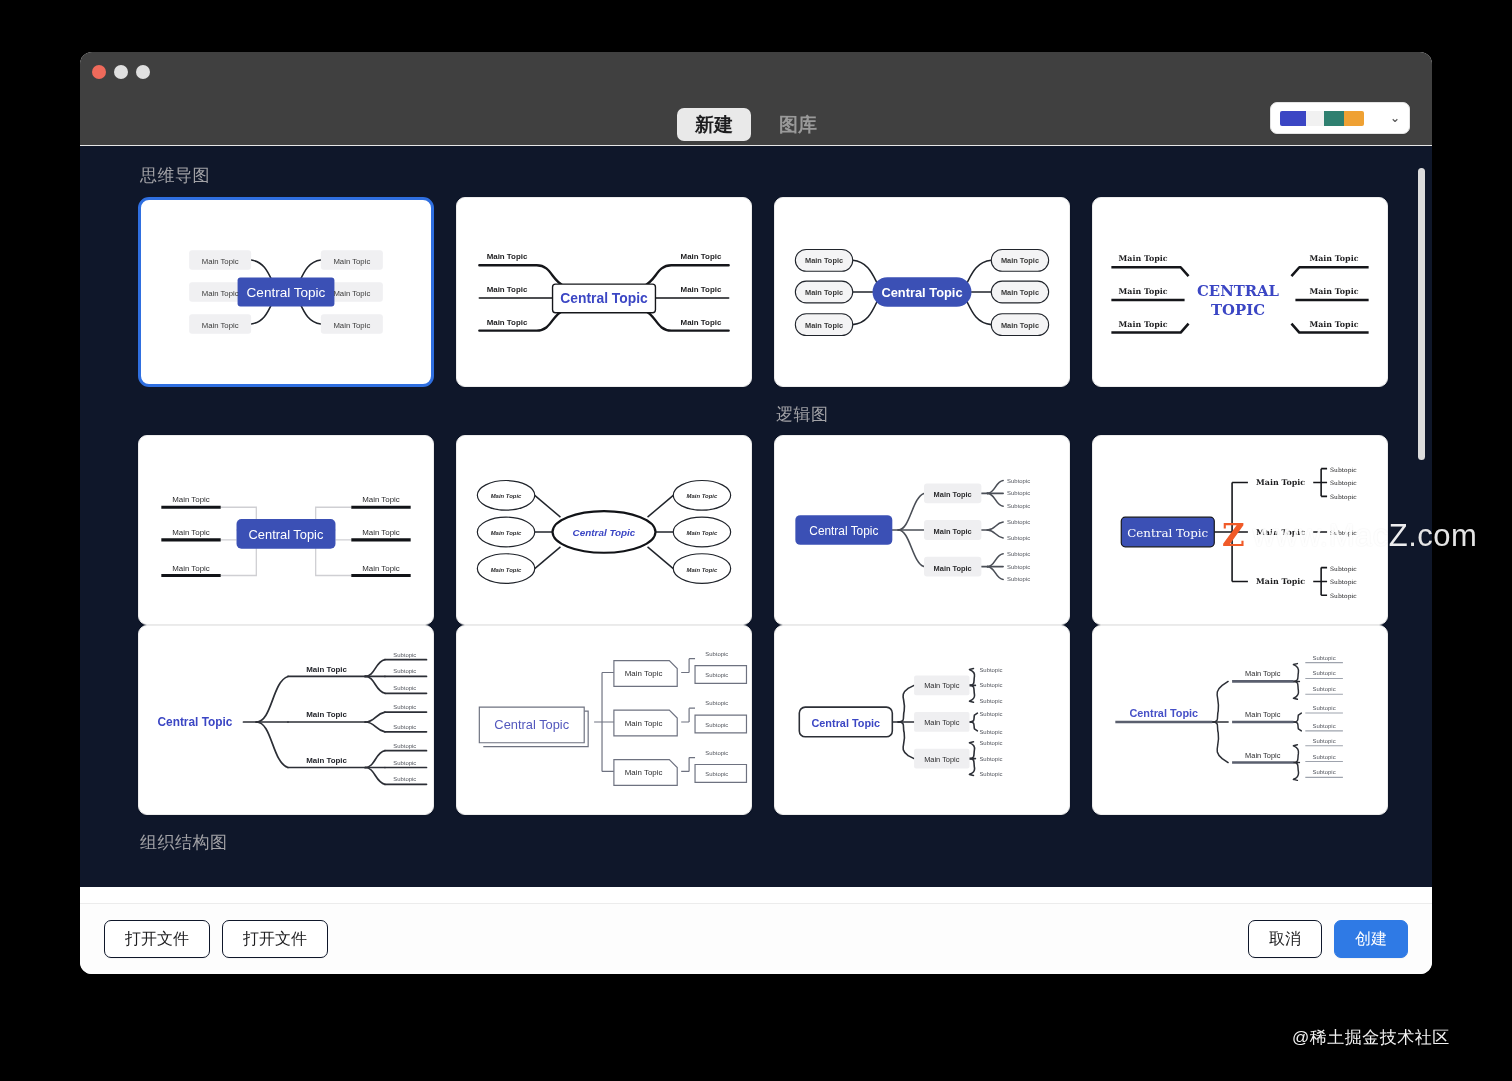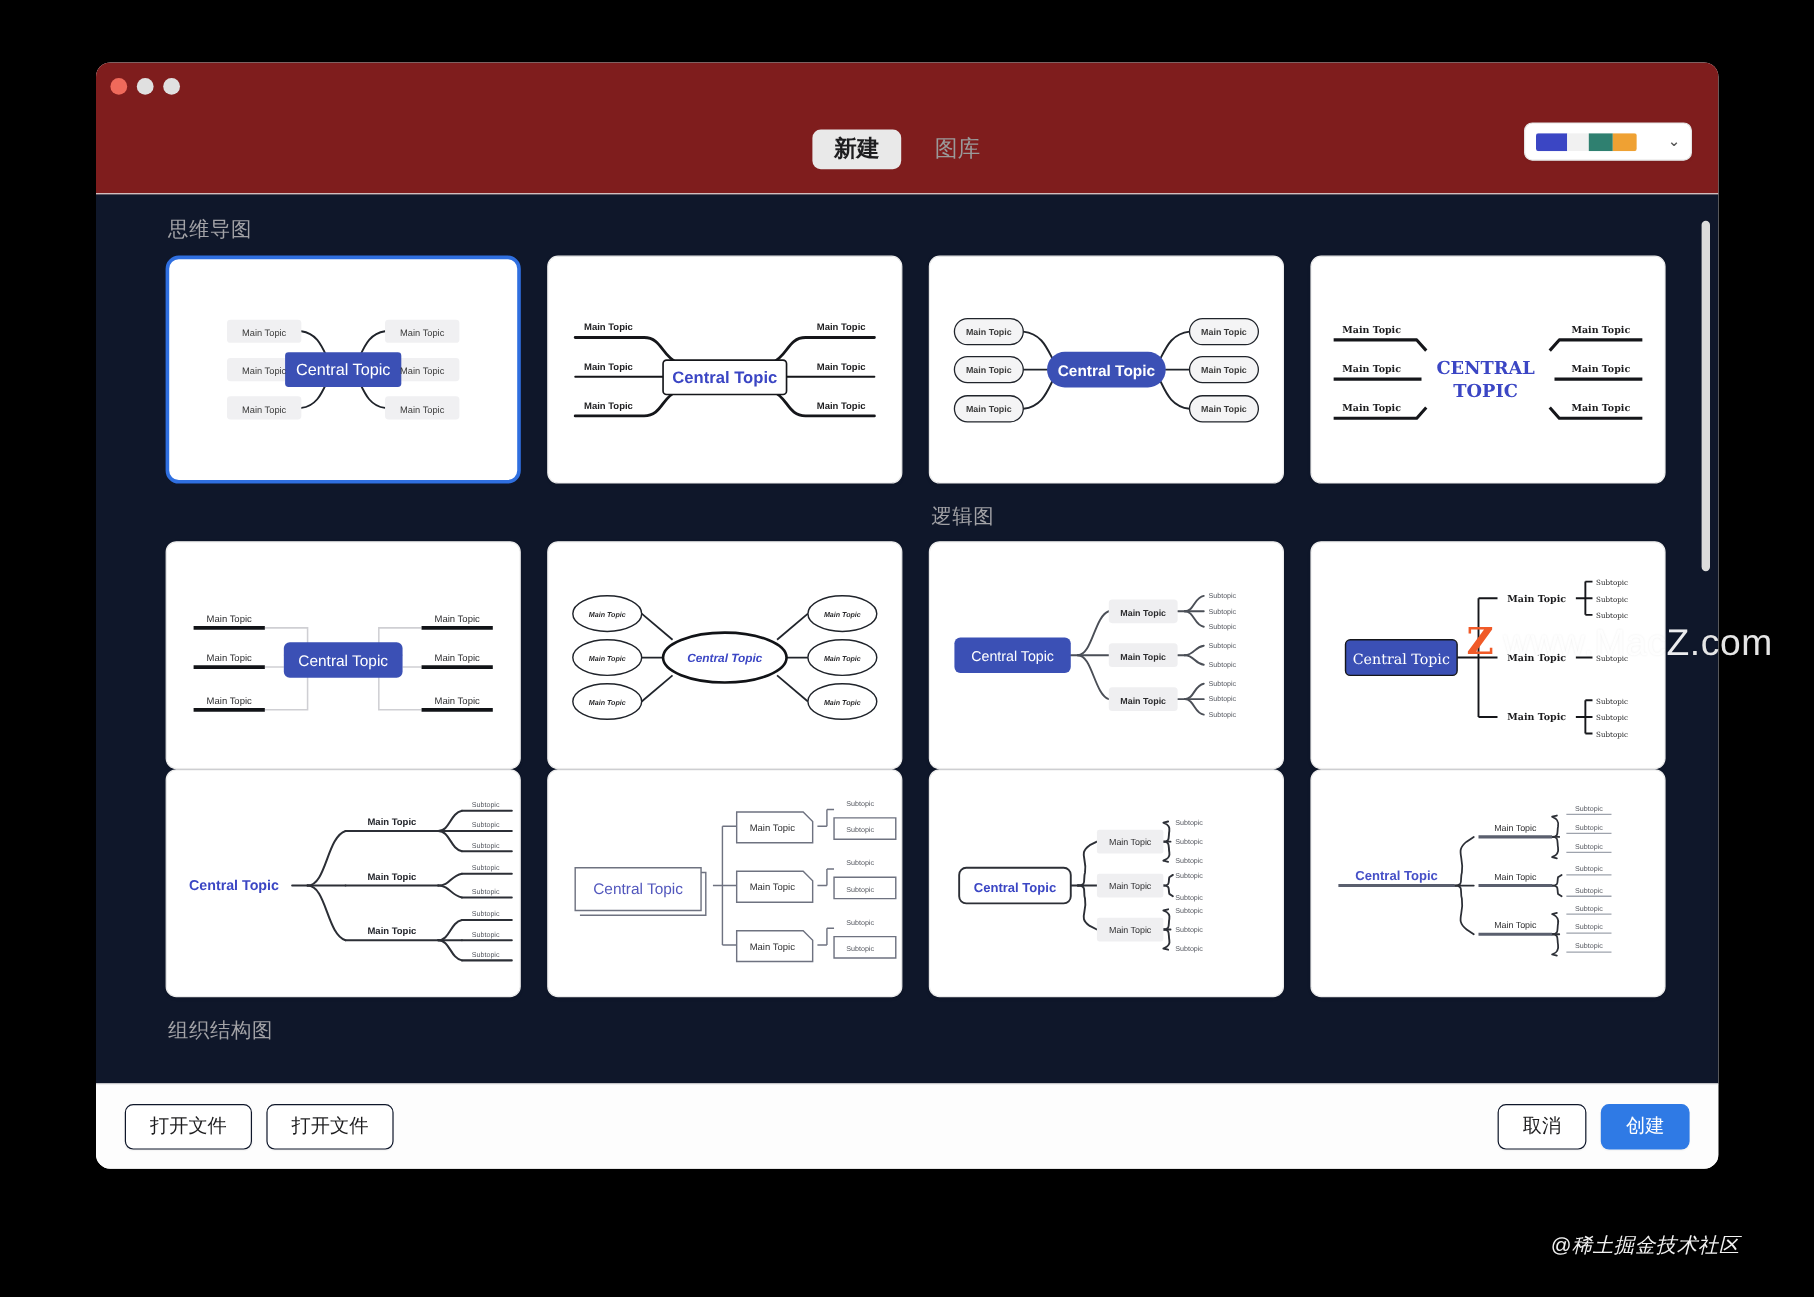--- a/index.html
+++ b/index.html
@@ -13,36 +13,36 @@
   #app-window {
     position: absolute; left: 80px; top: 52px;
     width: 1352px; height: 922px;
     background: #ffffff; border-radius: 12px;
     overflow: hidden;
     box-shadow: 0 18px 50px rgba(0,0,0,.55);
   }
 
   
   #titlebar {
-    position: relative; height: 110px;
-    background: #7f1d1d;
+    position: relative; height: 94px;
+    background: #404040;
     border-bottom: 1px solid #e6e6e6;
   }
   .traffic { position: absolute; top: 13px; display:flex; gap: 8px; left: 12px; }
   .tl { width: 14px; height: 14px; border-radius: 50%; }
   .tl.red { background: #ef6a5b; }
   .tl.gray { background: #e0e0e0; }
 
   #tabs {
     position: absolute; left: 0; right: 0; top: 56px;
     display: flex; justify-content: center; align-items: center; gap: 10px;
   }
   .tab {
     font-size: 19px; padding: 7px 18px; border-radius: 7px;
-    color: #9a9a9a; font-weight: 400; line-height: 1;
+    color: #9a9a9a; font-weight: 700; line-height: 1;
     cursor: default;
   }
   .tab.active { background: #e9e9e9; color: #1d1d1f; font-weight: 700; }
 
   #theme-picker {
     position: absolute; right: 22px; top: 50px;
     width: 140px; height: 32px; background: #fff;
     border: 1px solid #e3e3e3; border-radius: 7px;
     display: flex; align-items: center; padding: 0 9px; gap: 6px;
     box-shadow: 0 1px 2px rgba(0,0,0,.05);
@@ -128,21 +128,20 @@
     font-size: 31px; color: rgba(255,255,255,.92); font-weight: 500;
     letter-spacing: .5px; line-height: 1;
     text-shadow: 0 0 2px rgba(0,0,0,.07);
   }
   #wm-macz .wmtext .dark { color: #e5e5e5; }
 
   #wm-bottom {
     position: absolute; left: 1292px; top: 1026px;
     font-size: 17px; color: #f2f2f2; letter-spacing: .5px;
     pointer-events: none;
-    font-style: italic;
   }
 
   
   .t-sans  { font-family: "Liberation Sans","DejaVu Sans",sans-serif; }
   .t-serif { font-family: "DejaVu Serif","Liberation Serif",serif; }
 </style>
 </head>
 <body>
 
 <div id="app-window">

